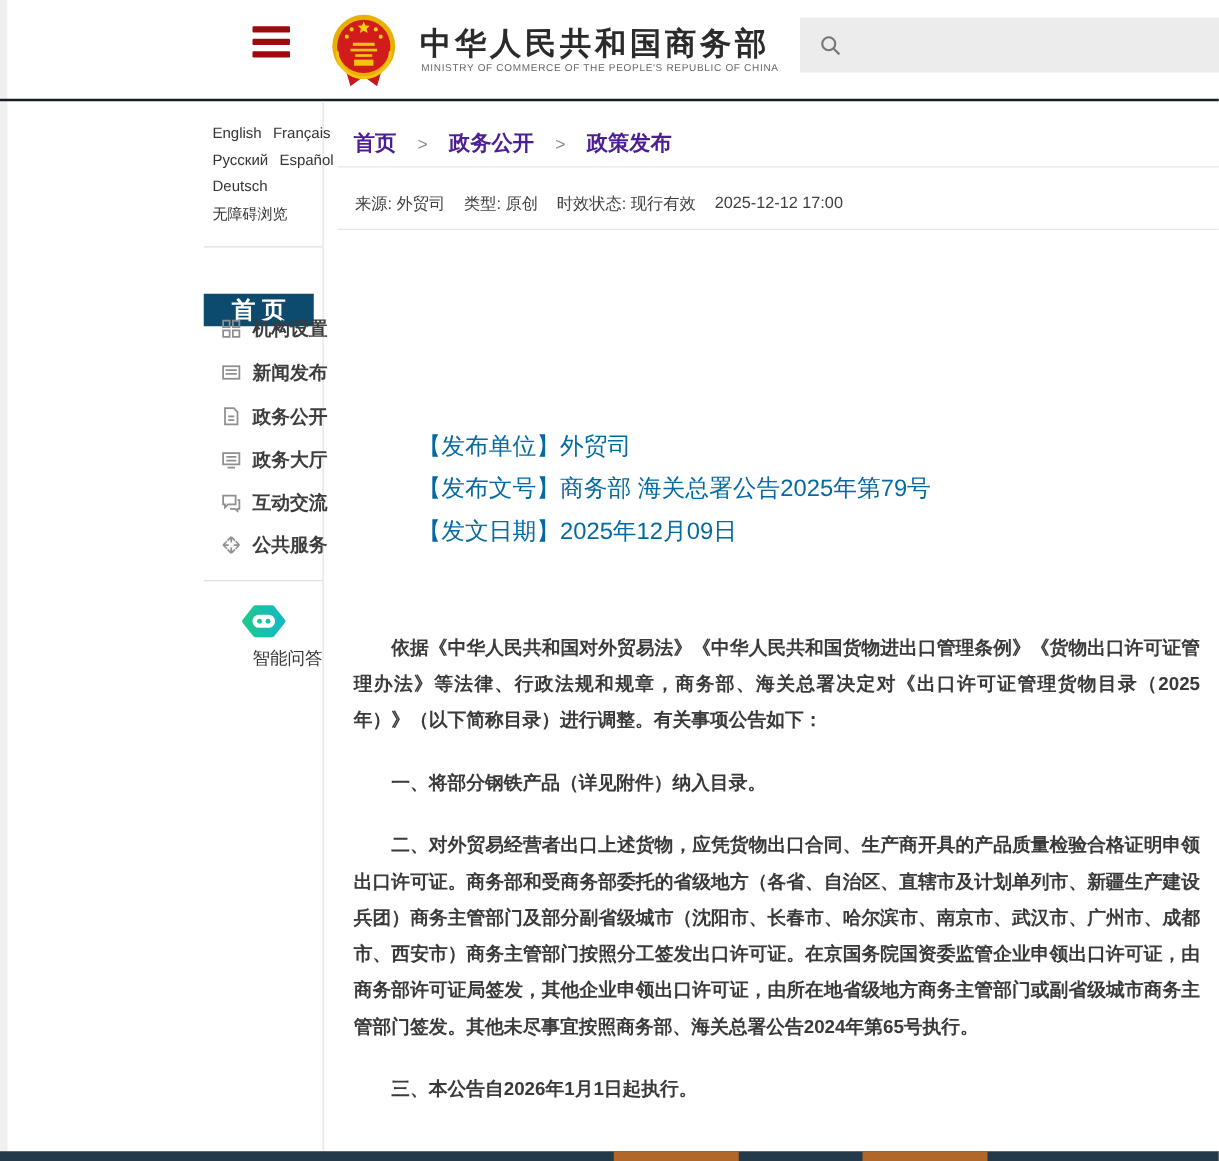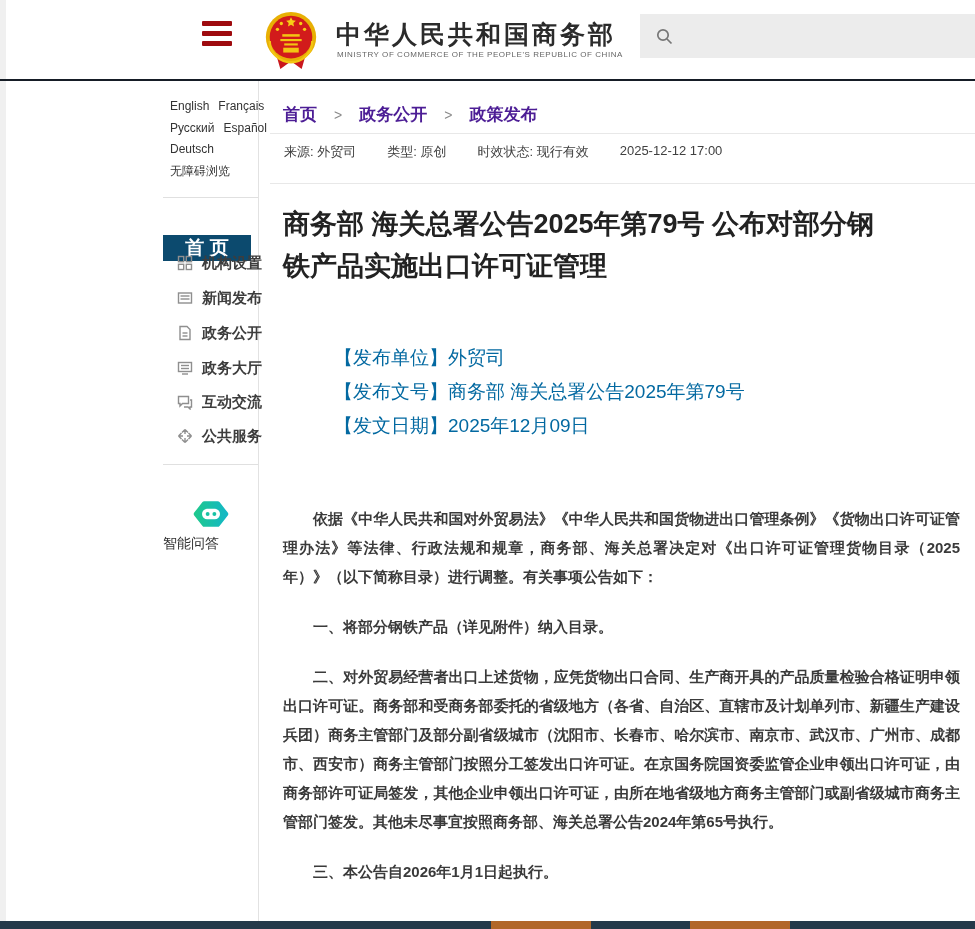--- a/index.html
+++ b/index.html
@@ -36,31 +36,31 @@
                    line-height:21px; cursor:pointer; }
   .side-divider { position:absolute; left:163px; width:95px; height:1px; background:#e0e0e0; }
   .home-btn { position:absolute; left:163px; top:235px; width:88px; height:26px; background:#0c4a6e;
               color:#fff; font-size:19px; font-weight:700; display:flex; align-items:center;
               justify-content:center; cursor:pointer; }
   .menu-item { position:absolute; left:176px; height:22px; display:flex; align-items:center;
                cursor:pointer; }
   .menu-item .mi-icon { width:17px; height:17px; margin-right:9px; display:flex;
                         align-items:center; justify-content:center; }
   .menu-item .mi-label { font-size:15px; font-weight:600; color:#3d3d3d; white-space:nowrap; }
-  .ai-block { position:absolute; left:163px; top:500px; width:95px; text-align:left; cursor:pointer; }
+  .ai-block { position:absolute; left:163px; top:483px; width:95px; text-align:right; cursor:pointer; }
   .ai-block svg { display:block; margin:0 auto; }
   .ai-label { font-size:14px; color:#333; margin-top:7px; }
 
   
   .breadcrumb { position:absolute; left:283px; top:103px; display:flex; align-items:center;
                 gap:17px; font-size:17px; font-weight:700; }
   .crumb { color:#4c1d95; cursor:pointer; }
   .crumb-sep { color:#8a8a8a; font-weight:400; font-size:14px; }
   .rule-a { position:absolute; left:270px; top:133px; width:705px; height:1px; background:#e8e8e8; }
-  .meta-row { position:absolute; left:284px; top:143px; display:flex; gap:31px;
+  .meta-row { position:absolute; left:284px; top:154px; display:flex; gap:15px;
               font-size:13px; color:#404040; }
   .rule-b { position:absolute; left:270px; top:183px; width:705px; height:1px; background:#e8e8e8; }
 
   .article-title { position:absolute; left:283px; top:203px; width:600px; font-size:27px;
                    font-weight:700; color:#222; line-height:42px; }
   .info-block { position:absolute; left:334px; top:341px; font-size:19px; color:#0369a1; }
   .info-block div { line-height:34px; }
   .article-body { position:absolute; left:283px; top:504px; width:677px; }
   .article-body p { font-size:15px; color:#3a3a3a; line-height:29px; text-indent:2em;
                     text-align:justify; margin:0 0 21px 0;font-weight:bold; }
@@ -224,21 +224,20 @@
   <div class="rule-a"></div>
 
   <div class="meta-row">
     <span>来源: 外贸司</span>
     <span>类型: 原创</span>
     <span>时效状态: 现行有效</span>
     <span>2025-12-12 17:00</span>
   </div>
   <div class="rule-b"></div>
 
-  <h1 class="article-title">商务部 海关总署公告2025年第79号 公布对部分钢铁产品实施出口许可证管理</h1>
 
   <div class="info-block">
     <div>【发布单位】外贸司</div>
     <div>【发布文号】商务部 海关总署公告2025年第79号</div>
     <div>【发文日期】2025年12月09日</div>
   </div>
 
   <div class="article-body">
     <p>依据《中华人民共和国对外贸易法》《中华人民共和国货物进出口管理条例》《货物出口许可证管理办法》等法律、行政法规和规章，商务部、海关总署决定对《出口许可证管理货物目录（2025年）》（以下简称目录）进行调整。有关事项公告如下：</p>
     <p>一、将部分钢铁产品（详见附件）纳入目录。</p>

